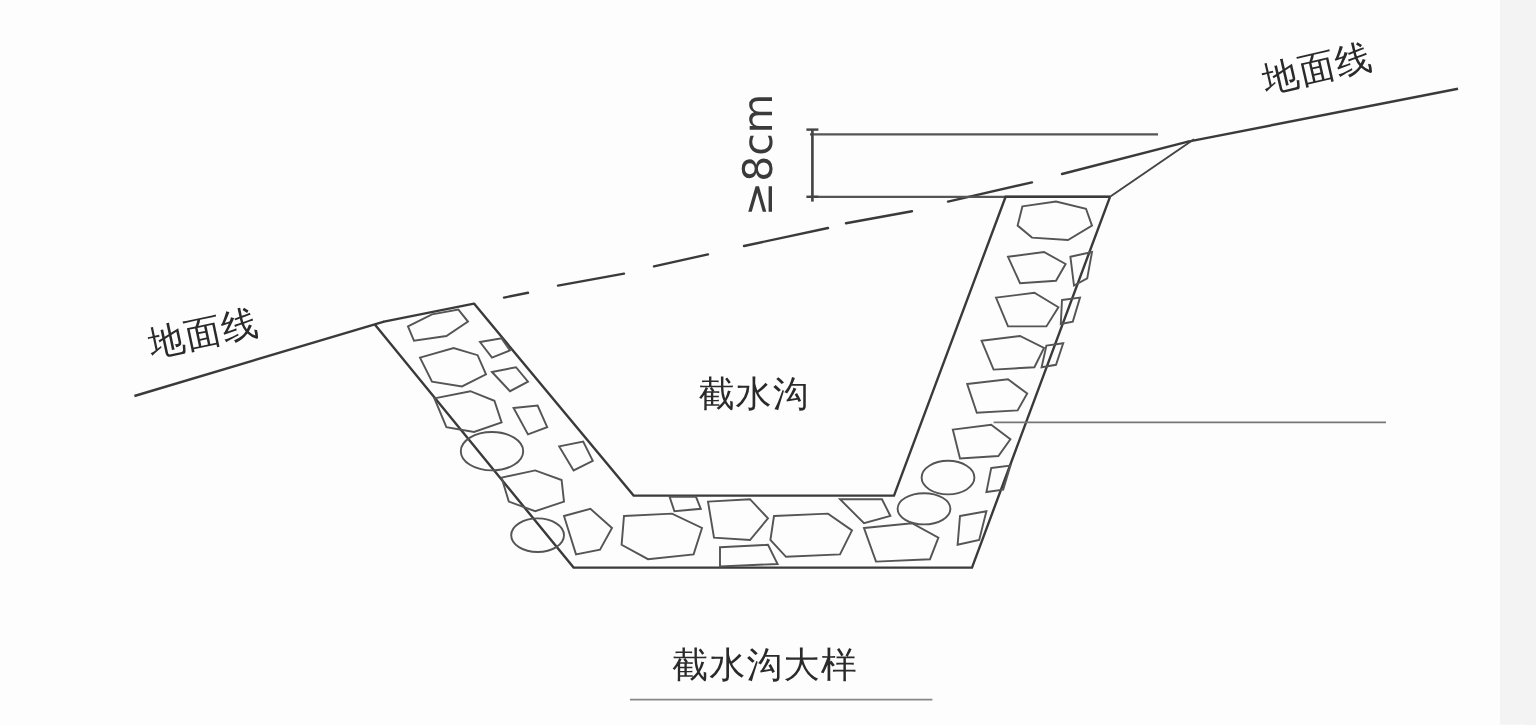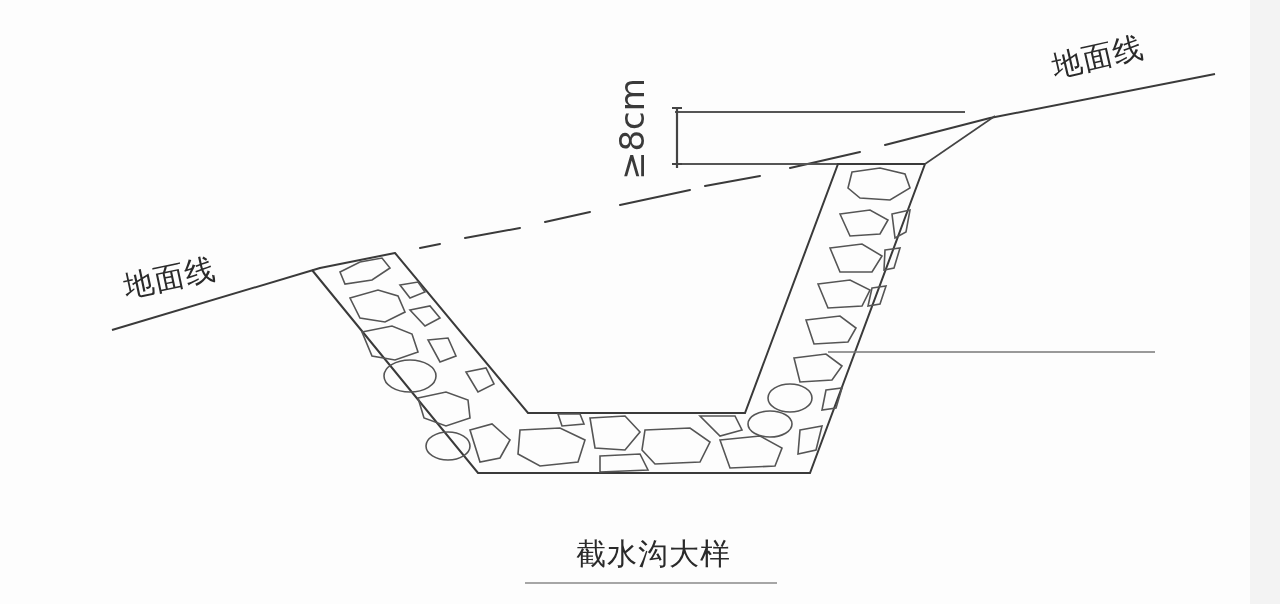--- a/index.html
+++ b/index.html
@@ -58,21 +58,20 @@
     }
     .label.lining {
       left: 930px;
       top: 306px;
       font-size: 30px;
     }
     .label.title {
       left: 560px;
       top: 534px;
       font-size: 30px;
-      margin-left: 16px;
     }
     .label.dimension {
       left: 612px;
       top: 180px;
       font-size: 34px;
       letter-spacing: 0;
       transform: rotate(-90deg);
       transform-origin: left top;
       color: #3a3a3a;
     }
@@ -145,15 +144,16 @@
       <path d="M800 430 L822 426 L816 450 L798 454 Z"></path>
     </g>
 
     <line x1="828" y1="352" x2="1155" y2="352" stroke="#777" stroke-width="1.5"></line>
 
     <line x1="525" y1="583" x2="777" y2="583" stroke="#888" stroke-width="1.5"></line>
   </svg>
 
   <span class="label ground-right">地面线</span>
   <span class="label ground-left">地面线</span>
+  <span class="label ditch-center">截水沟</span>
   <span class="label dimension">≥8cm</span>
   <span class="label title">截水沟大样</span>
 </div>
 
 </body></html>

